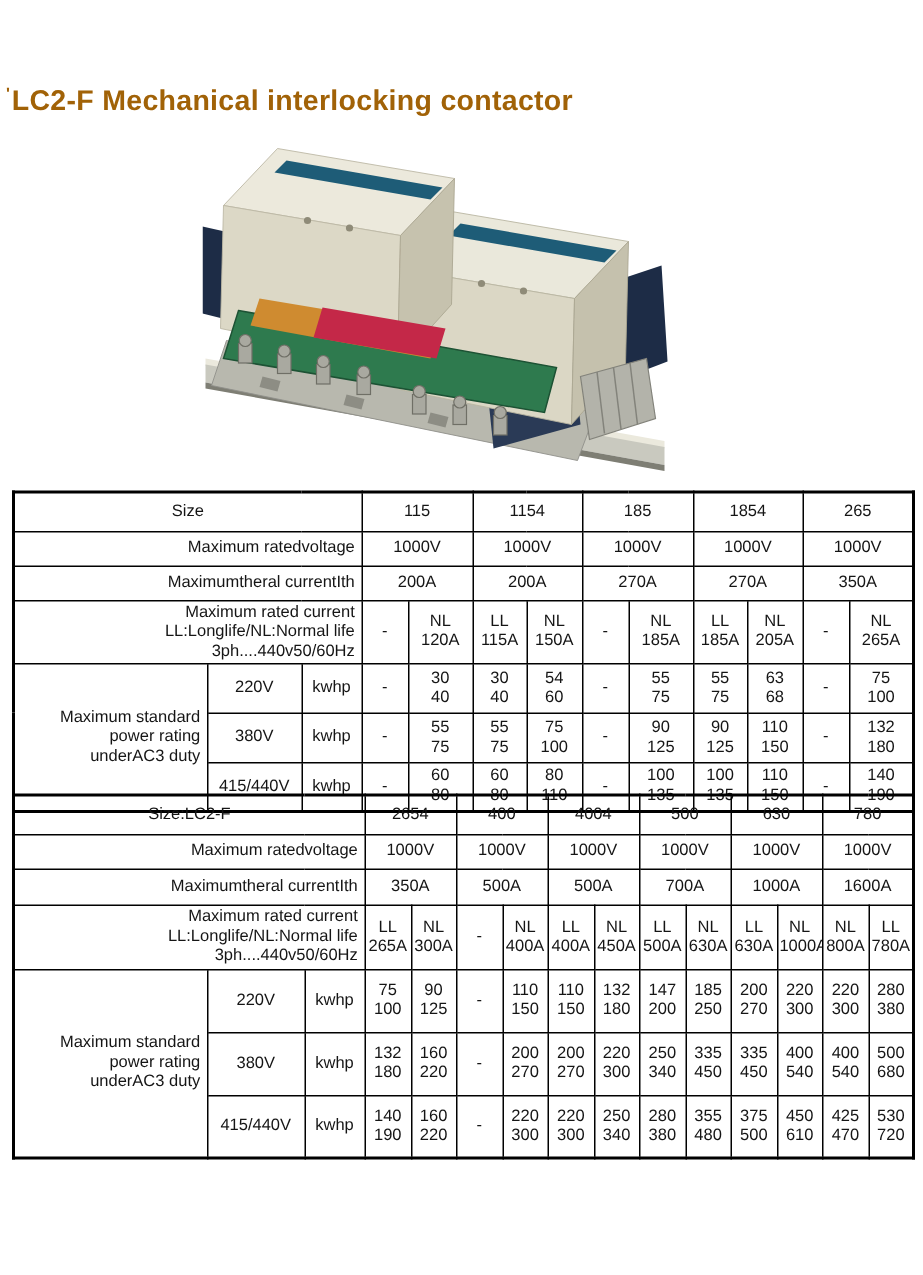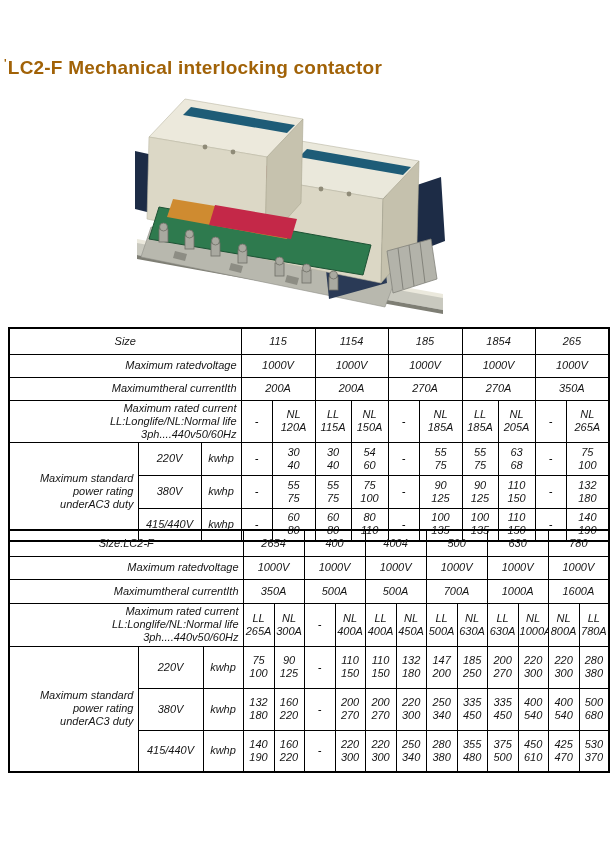--- a/index.html
+++ b/index.html
@@ -12,21 +12,20 @@
     position:absolute;left:4px;top:30px;white-space:nowrap;
     font-size:19px;font-weight:bold;color:#a16207;letter-spacing:.2px;margin-top:27px;
   }
   .title-mark{font-size:11px;vertical-align:7px;margin-right:1px;font-weight:bold}
   .photo{position:absolute;left:135px;top:93px;width:312px;height:232px}
 
   table.spec{
     position:absolute;left:8px;width:599px;
     border-collapse:collapse;table-layout:fixed;
     border:2px solid #000;
-    font-style:italic;
   }
   table.spec td{
     border:1px solid #000;
     font-size:11px;line-height:13px;color:#151515;
     text-align:center;vertical-align:middle;
     padding:1px 1px;overflow:hidden;
   }
   table.spec td.lab{text-align:right;padding-left:14px;padding-right:4px}
   table.spec td.hdr{text-align:center}
   .ln{display:block;line-height:13px}
@@ -531,17 +530,17 @@
         <td>
           <span class="ln">450</span>
           <span class="ln">610</span>
         </td>
         <td>
           <span class="ln">425</span>
           <span class="ln">470</span>
         </td>
         <td>
           <span class="ln">530</span>
-          <span class="ln">370</span>
+          <span class="ln">720</span>
         </td>
       </tr>
   </tbody>
 </table>
 
 </body></html>

